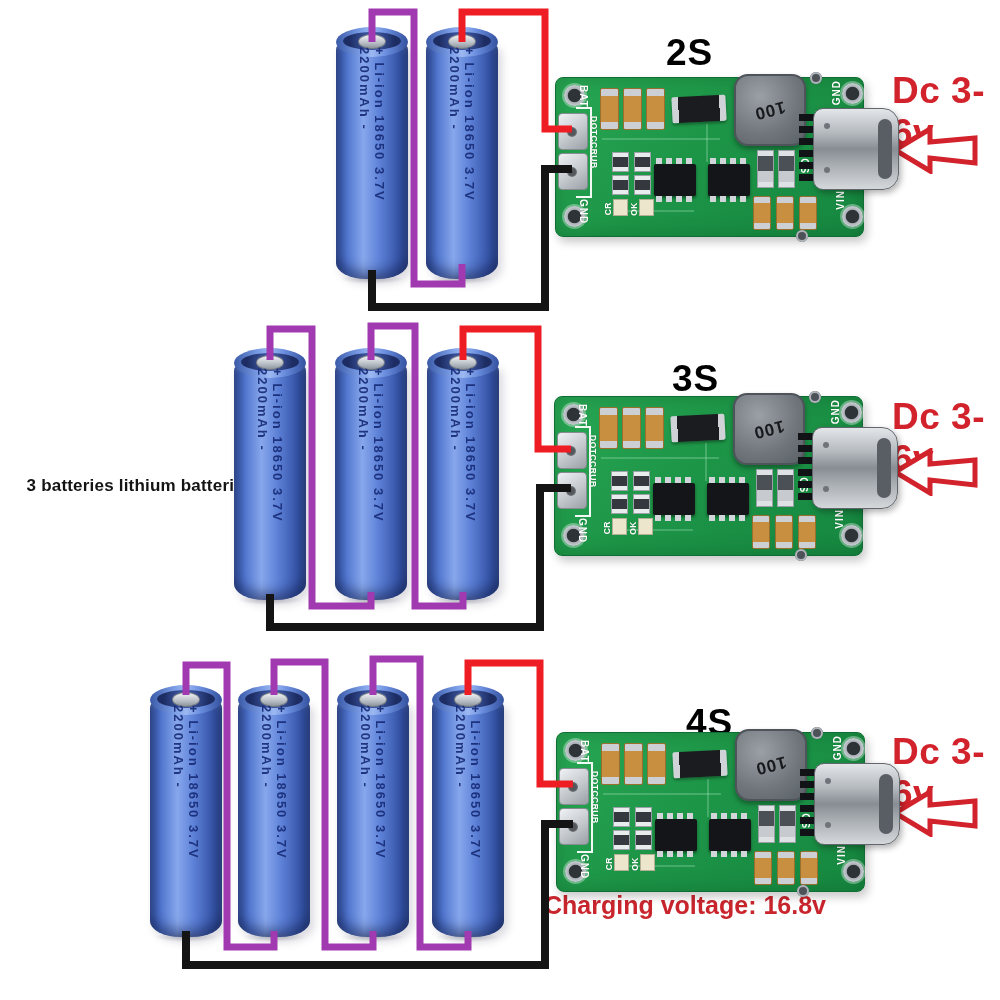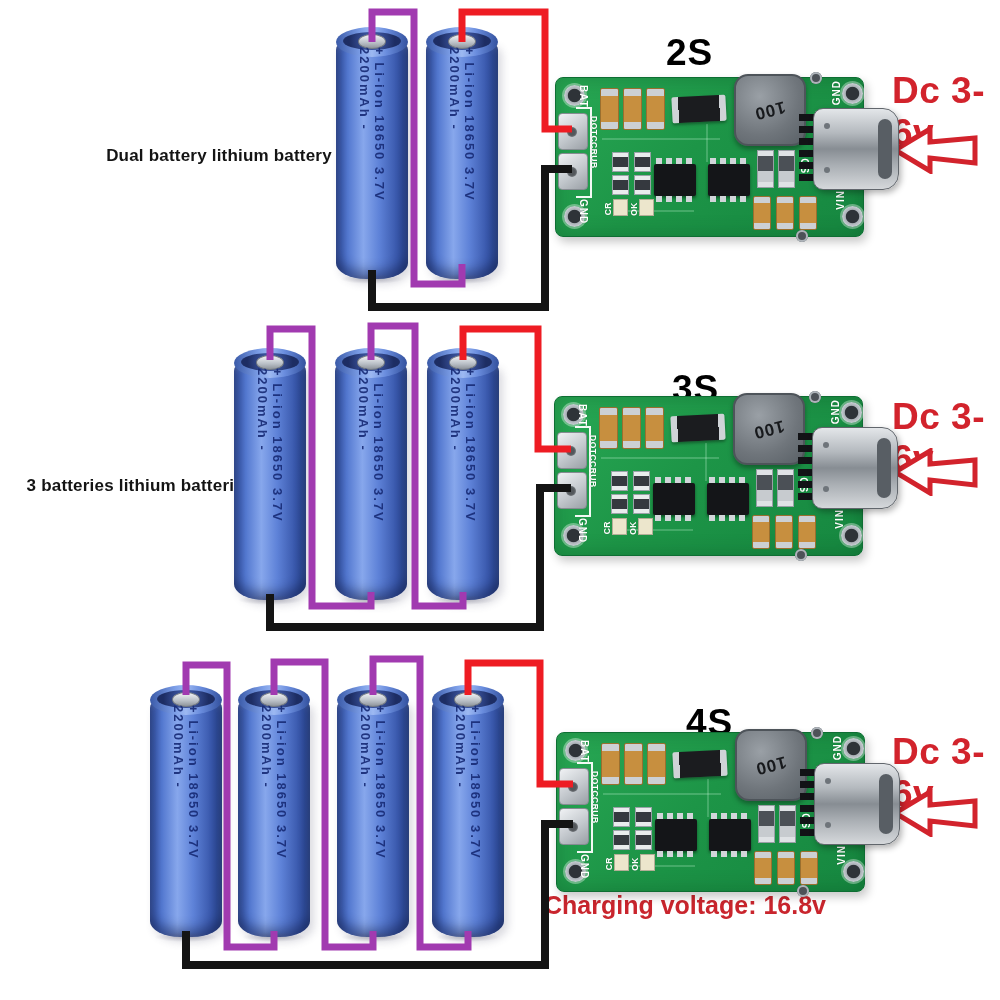--- a/index.html
+++ b/index.html
@@ -106,21 +106,20 @@
   .notch{width:12px;height:12px;border-radius:50%;background:#4d5258;
         box-shadow:inset 0 0 0 2px #aeb4ba;}
   .n1{left:254px;top:-6px;} .n2{left:240px;top:152px;}
 </style>
 </head>
 <body>
 
 <div id="canvas">
   <div id="sections-root">
   <div class="section">
-    <div class="desc" style="left: 104px; top: 146px; width: 230px;">Dual battery lithium battery</div>
     <div class="s-title" style="left: 666px; top: 32px;">2S</div>
     <div class="dc" style="left: 892px; top: 70px;">Dc 3-6v</div>
     <svg class="arrow" viewBox="0 0 86 48" style="left: 892px; top: 126px;">
       <polygon points="3,24 38,3 38,16 83,12 83,37 38,32 38,45" fill="#ffffff" stroke-width="5" stroke-linejoin="miter" stroke="#d2232c"></polygon>
     </svg>
     <div class="board-slot">
   <div class="board" style="left: 555px; top: 77px;">
     <div class="trace t1"></div>
     <div class="trace t2"></div>
     <div class="trace t3"></div>
@@ -181,21 +180,21 @@
       <div class="bat-cap-ring"></div>
       <div class="bat-nub"></div>
     </div>
     <span class="bat-label">+ Li-ion 18650 3.7V 2200mAh -</span>
   </div>
 </div>
   </div>
 
   <div class="section">
     <div class="desc" style="left: 20px; top: 476px; width: 240px;">3 batteries lithium batteries</div>
-    <div class="s-title" style="left: 672px; top: 368px;">3S</div>
+    <div class="s-title" style="left: 672px; top: 358px;">3S</div>
     <div class="dc" style="left: 892px; top: 396px;">Dc 3-6v</div>
     <svg class="arrow" viewBox="0 0 86 48" style="left: 892px; top: 448px;">
       <polygon points="3,24 38,3 38,16 83,12 83,37 38,32 38,45" fill="#ffffff" stroke-width="5" stroke-linejoin="miter" stroke="#d2232c"></polygon>
     </svg>
     <div class="board-slot">
   <div class="board" style="left: 554px; top: 396px;">
     <div class="trace t1"></div>
     <div class="trace t2"></div>
     <div class="trace t3"></div>
     <div class="hole h-tl"></div>

